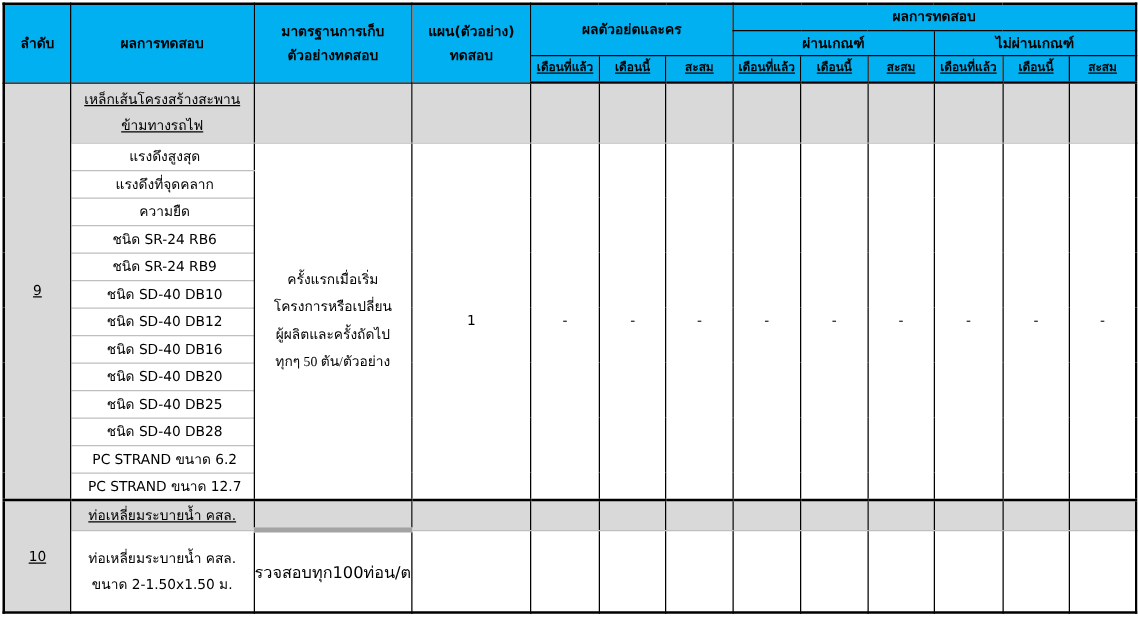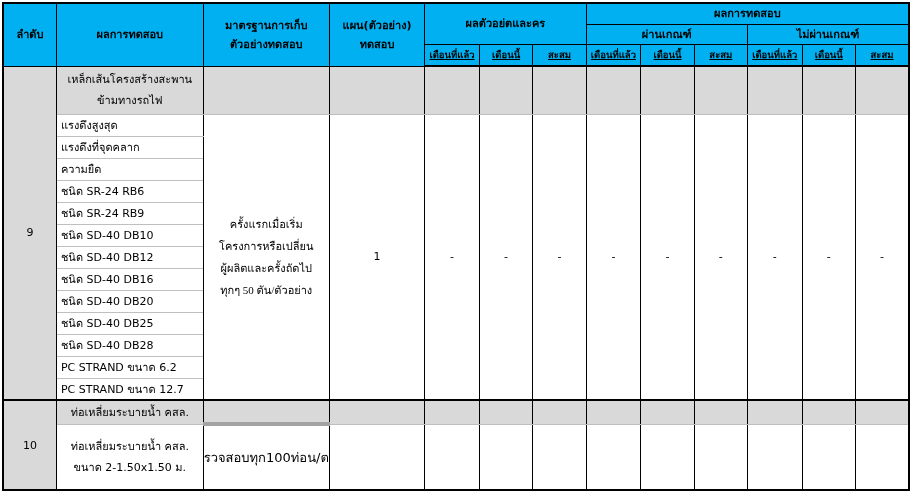--- a/index.html
+++ b/index.html
@@ -37,33 +37,34 @@
   thead tr.h-row-3 th, thead th { white-space: nowrap; }
   thead tr.h-row-3 th:last-child { }
   thead tr.h-row-3 th { border-bottom: 2px solid #000; }
   .two-line div { line-height: 19px; }
   
   tbody td { font-size: 11px; background: #fff; }
   tr.band-row td {
     background: #D9D9D9;
     border-bottom: 1px solid #BFBFBF;
     text-align: center;
+    text-decoration: underline;
   }
   tr.band-row.sec9 { height: 48px; }
   tr.band-row.sec10 { height: 24px; }
   tr.band-row.sec10 td { border-top: 2px solid #000; }
   td.band-title div { line-height: 21px; font-size: 11px; }
   td.no-cell {
     text-align: center;
     font-size: 11px;
     background: #fff;
   }
   tr.item-row { height: 22px; }
   td.item-cell {
-    text-align: left;
+    text-align: center;
     padding-left: 4px;
     border-top: 1px solid #BFBFBF;
     border-bottom: 1px solid #BFBFBF;
     white-space: nowrap;
     margin-left: 32px;
   }
   td.tall-cell { border-top: 1px solid #BFBFBF; }
   td.standard-cell { text-align: center; font-family: Liberation Serif, serif; }
   td.standard-cell div { line-height: 22px; font-size: 11px; }
   td.plan-cell, td.res-cell { text-align: center; }

